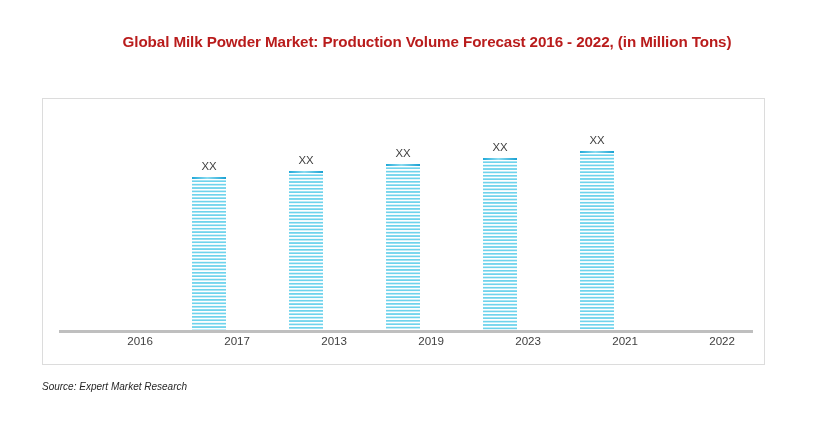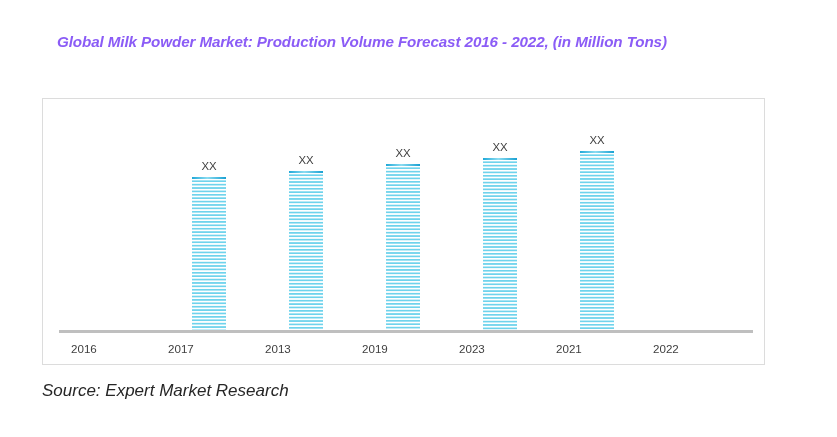--- a/index.html
+++ b/index.html
@@ -22,24 +22,24 @@
   }
 
   
   #chart-title {
     position: absolute;
     left: 57px;
     top: 33px;
     width: 740px;
     font-size: 15.2px;
     font-weight: bold;
-    font-style: italic;
-    color: #8b5cf6;
+    color: #b91c1c;
     letter-spacing: -0.1px;
     white-space: nowrap;
+    text-align: center;
   }
 
   
   #plot-frame {
     position: absolute;
     left: 42px;
     top: 98px;
     width: 723px;
     height: 267px;
     border: 1px solid #dcdcdc;
@@ -112,34 +112,34 @@
     margin-bottom: 5px;
     text-align: center;
     font-size: 11.4px;
     color: #3f3f3f;
     white-space: nowrap;
   }
 
   
   .cat-label {
     position: absolute;
-    top: 243px;
+    top: 235px;
     width: 82px;
-    text-align: left;
+    text-align: right;
     font-size: 11.6px;
     color: #3f3f3f;
     white-space: nowrap;
   }
 
   
   #source-note {
     position: absolute;
     left: 42px;
     top: 381px;
-    font-size: 17px;
+    font-size: 10px;
     font-style: italic;
     color: #262626;
     white-space: nowrap;
   }
 </style>
 </head>
 <body>
 
 <div id="canvas">
 

